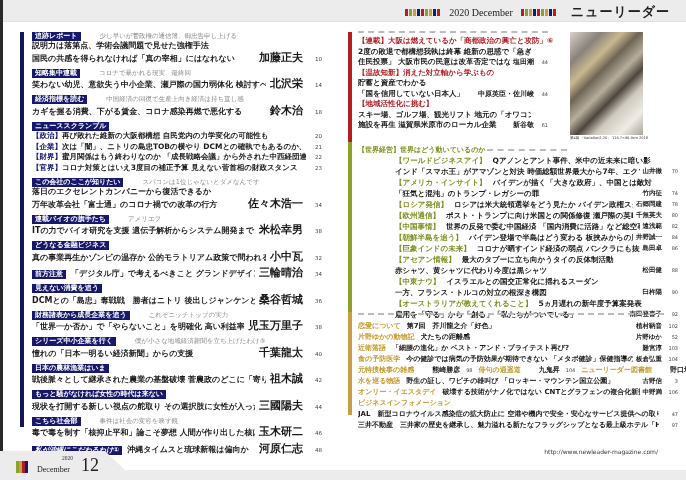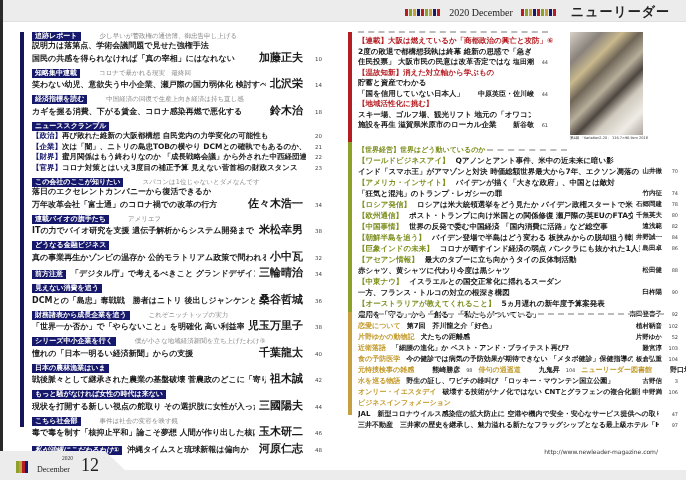--- a/index.html
+++ b/index.html
@@ -41,21 +41,21 @@
   .rline .a { font-size: 7px; margin-left: 3px; }
   .rline .p { width: 14px; text-align: right; font-size: 5px; font-weight: normal; color: #444; }
 
   .photo { position: absolute; left: 570px; top: 32px; width: 73px; height: 103px;
     background: linear-gradient(135deg, #d8d2c8 0%, #8a837c 18%, #c9b98e 30%, #6f6557 40%, #b7ae9b 52%, #4d463f 62%, #cfc9bd 72%, #efece6 86%, #a9a39a 100%); }
   .photo-cap { position: absolute; left: 570px; top: 136px; font-size: 3.5px; color: #333; white-space: nowrap; }
 
   .rsec2 { position: absolute; left: 358px; top: 145px; width: 320px; }
   .gtitle { color: #7d8f1f; font-size: 7px; font-weight: bold; line-height: 10px; white-space: nowrap; display: flex; align-items: center; }
   .gtitle .dashfill { flex: 0 0 80px; border-top: 2px dashed #bbb; margin-left: 2px; }
-  .grow { display: flex; font-size: 7.5px; font-weight: bold; line-height: 11px; white-space: nowrap; }
+  .grow { display: flex; font-size: 7.5px; font-weight: bold; line-height: 11px; white-space: nowrap; margin-left: 37px; }
   .grow .lab { color: #7d8f1f; margin-right: 6px; }
   .grow .t { flex: 1; overflow: hidden; }
   .grow .a { font-size: 6.5px; margin-left: 3px; }
   .grow .p { width: 16px; text-align: right; font-size: 5px; font-weight: normal; color: #444; }
 
   .rsec3 { position: absolute; left: 358px; top: 313px; width: 320px; }
   .fdash { border-top: 2px dashed #bbb; height: 2px; margin: 0 0 6px 0; width: 306px; }
   .orow { display: flex; font-size: 7px; font-weight: bold; line-height: 11px; white-space: nowrap; }
   .orow .lab { color: #c39a2b; margin-right: 6px; }
   .orow .t { flex: 1; overflow: hidden; }

